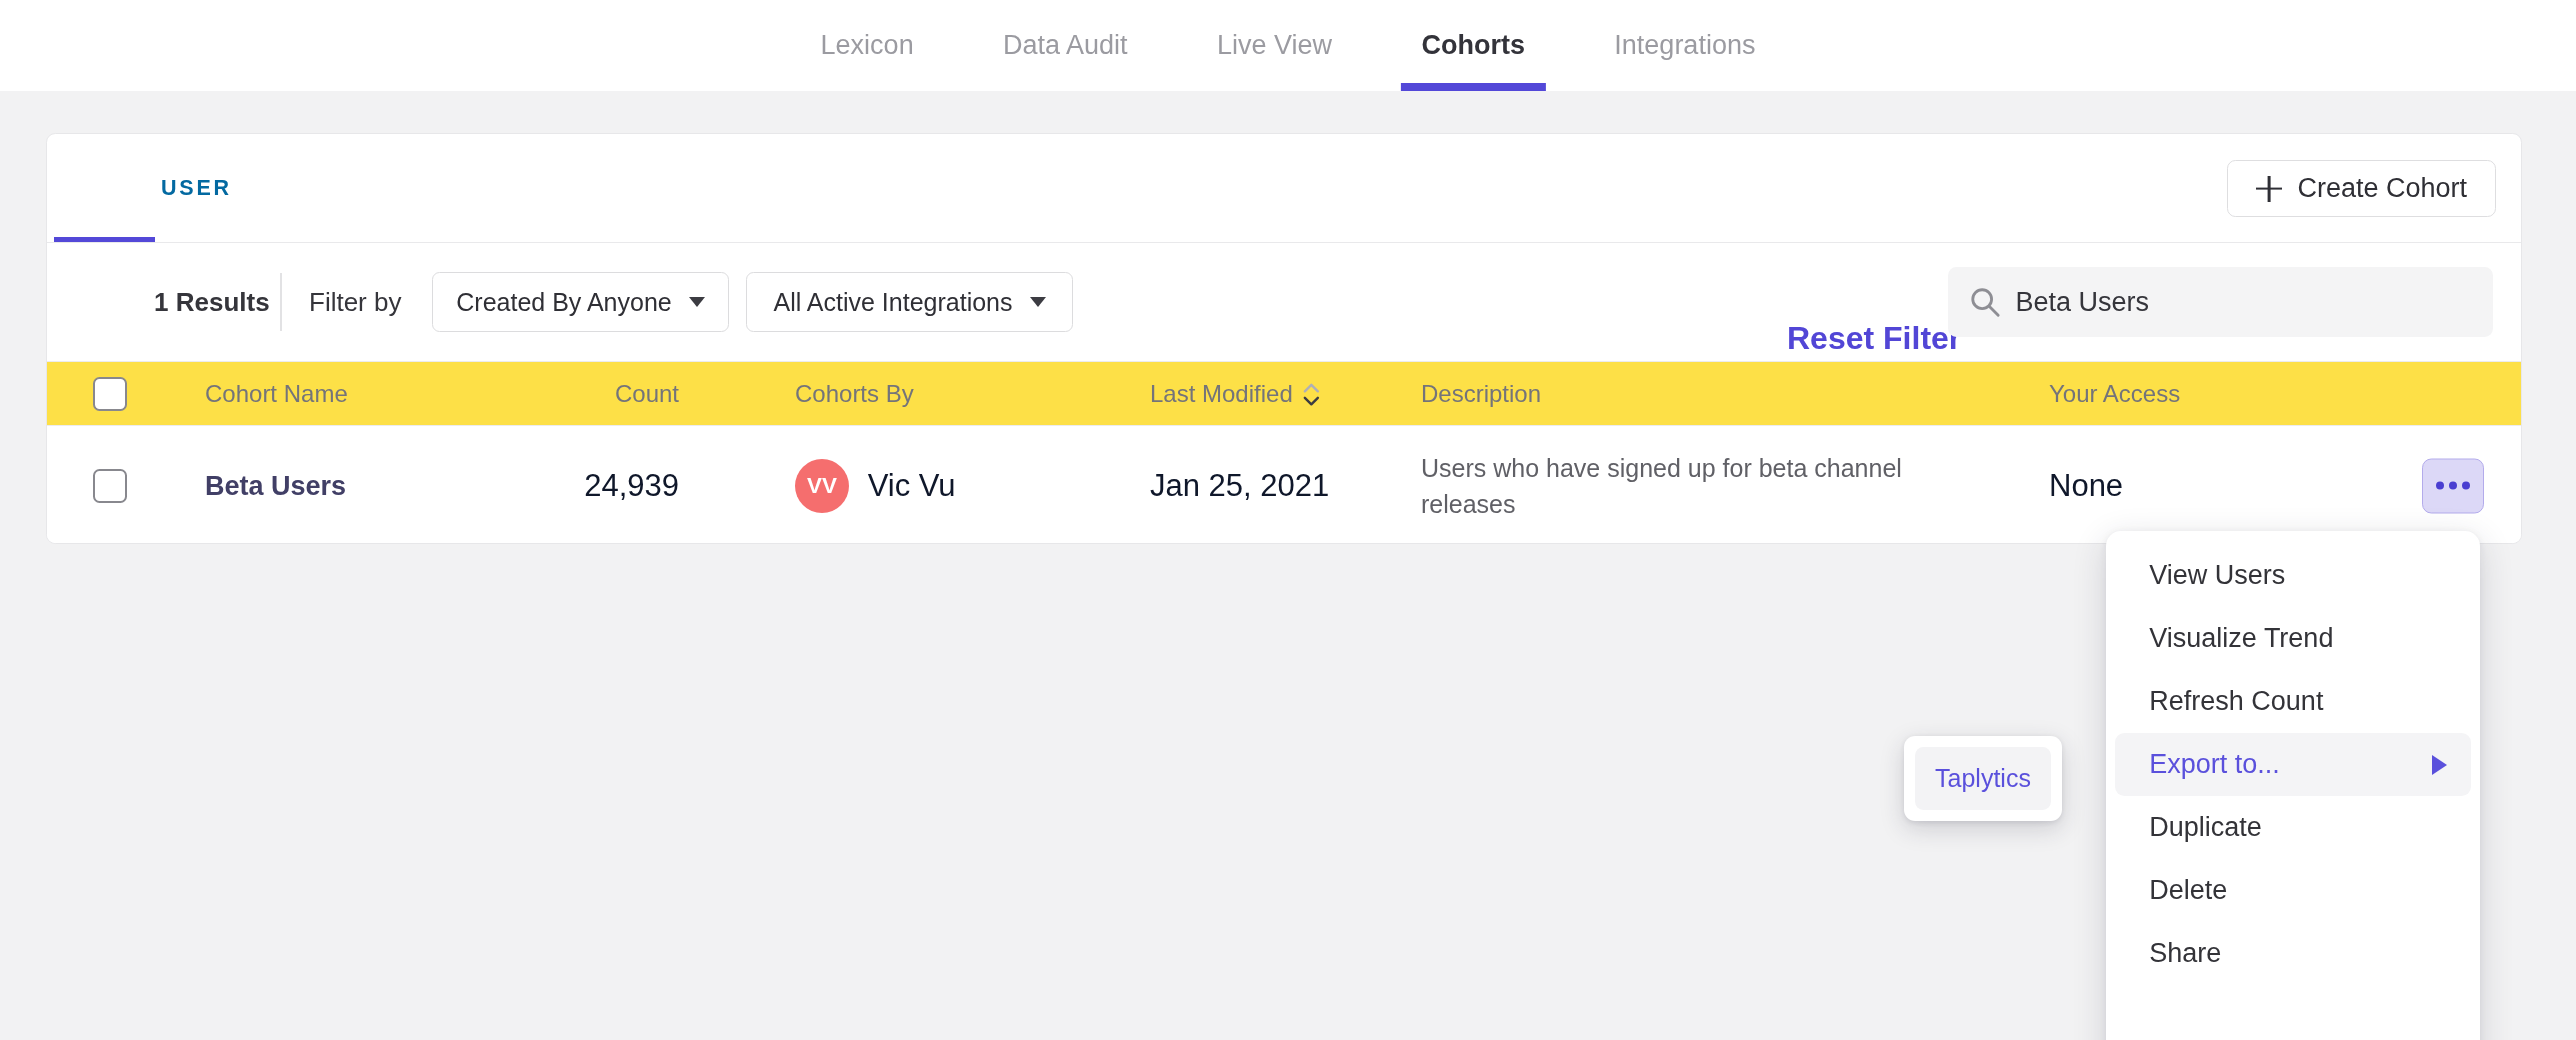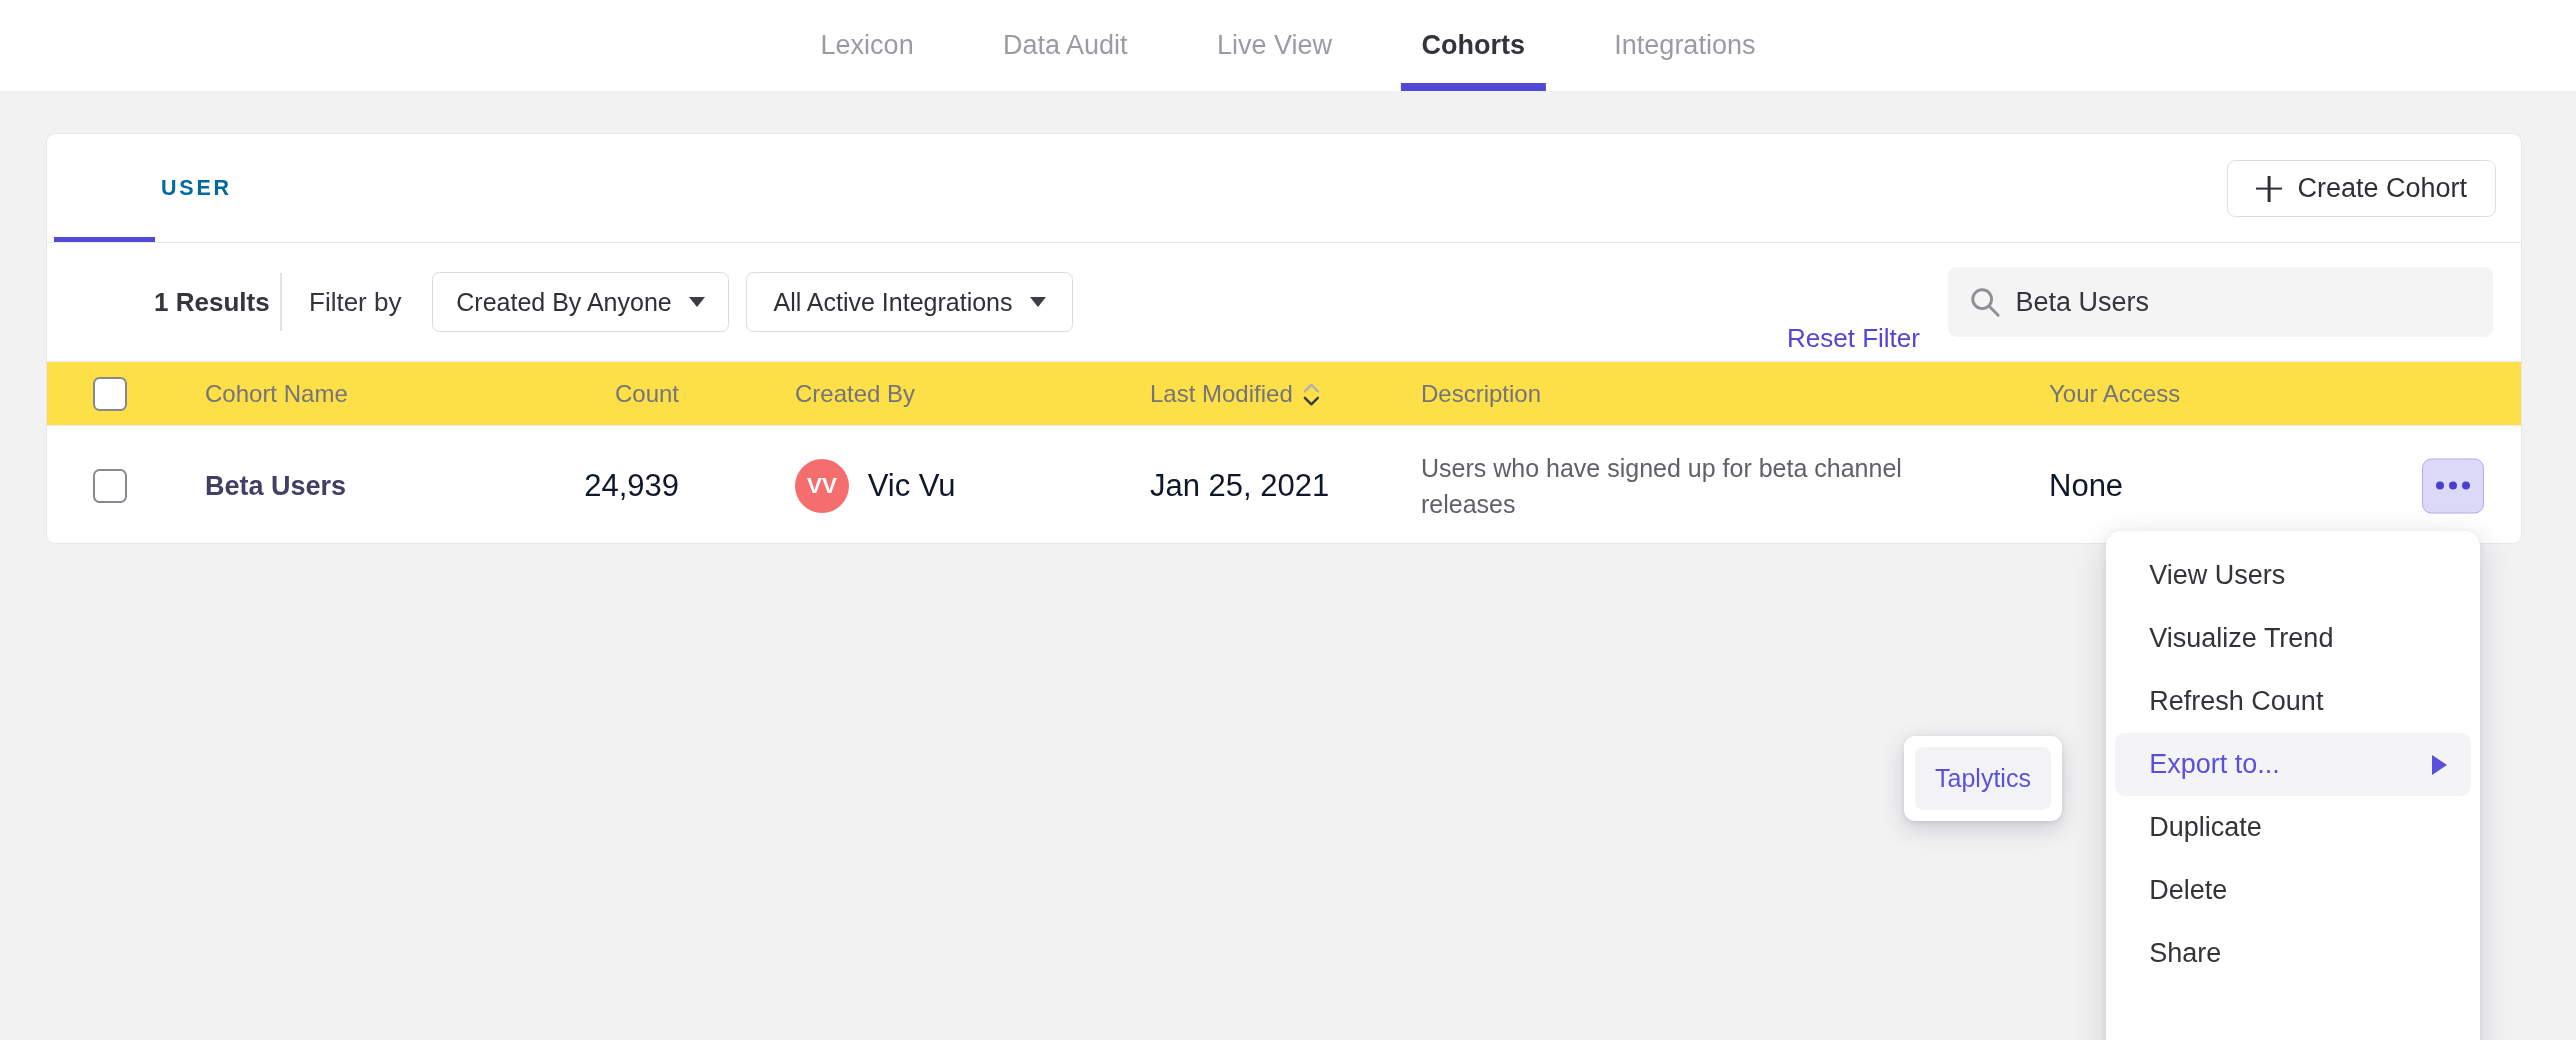--- a/index.html
+++ b/index.html
@@ -40,21 +40,21 @@
   .filter-by { position:absolute; left:262px; top:50%; transform:translateY(-50%);
     font-size:26px; font-weight:500; color:#35353b; }
   .dropdown { position:absolute; top:29px; height:60px; border:0.9px solid #dcdcde; border-radius:7.5px;
     background:#fff; display:flex; align-items:center; justify-content:center; gap:17px;
     font-size:25px; font-weight:500; color:#2f2f35; cursor:pointer; }
   .dd-1 { left:385px; width:297px; }
   .dd-2 { left:699px; width:327px; }
   .caret-down { width:0; height:0; border-left:8.4px solid transparent; border-right:8.4px solid transparent;
     border-top:10.3px solid #3c3c42; }
   .reset-filter { position:absolute; left:1740px; top:50%; transform:translateY(-50%);
-    font-size:26px; font-weight:400; color:#5246d6; cursor:pointer;margin-top:36px; }
+    font-size:32px; font-weight:700; color:#5246d6; cursor:pointer;margin-top:36px; }
   .search-box { position:absolute; left:1901px; top:24px; width:545px; height:70px;
     background:#f4f4f5; border-radius:8.4px; display:flex; align-items:center; padding:0 20.5px; gap:15px; }
   .search-box input { flex:1; background:transparent; border:none; outline:none;
     font-family:"Liberation Sans", sans-serif; font-size:27px; color:#35353b; }
 
   
   .table-header { position:absolute; left:0; top:227px; right:0; height:65px;
     background:#fde047; border-top:0.9px solid #ececee; border-bottom:0.9px solid #ececee; }
   .table-row { position:absolute; left:0; top:292px; right:0; height:119px; background:#fff; }
   .cell { position:absolute; top:50%; transform:translateY(-50%); white-space:nowrap; }
@@ -155,21 +155,21 @@
       <input type="text" value="Beta Users" style="">
     </div>
   </div>
 
   <div class="table-header">
     <div class="cell col-check">
         <div class="checkbox"></div>
       </div>
     <div class="cell col-name hdr">Cohort Name</div>
     <div class="cell col-count hdr">Count</div>
-    <div class="cell col-creator hdr">Created By</div>
+    <div class="cell col-creator hdr">Cohorts By</div>
     <div class="cell col-modified hdr">
       <div class="modified-hdr">
         <span>Last Modified</span>
         <svg width="18.7" height="26" viewBox="0 0 20 28">
           <path d="M3 10 L10 3 L17 10" fill="none" stroke="#b0b0b6" stroke-width="2.6" stroke-linecap="round" stroke-linejoin="round"></path>
           <path d="M3 17 L10 24 L17 17" fill="none" stroke="#3c3c42" stroke-width="2.6" stroke-linecap="round" stroke-linejoin="round"></path>
         </svg>
       </div>
     </div>
     <div class="cell col-desc hdr">Description</div>

